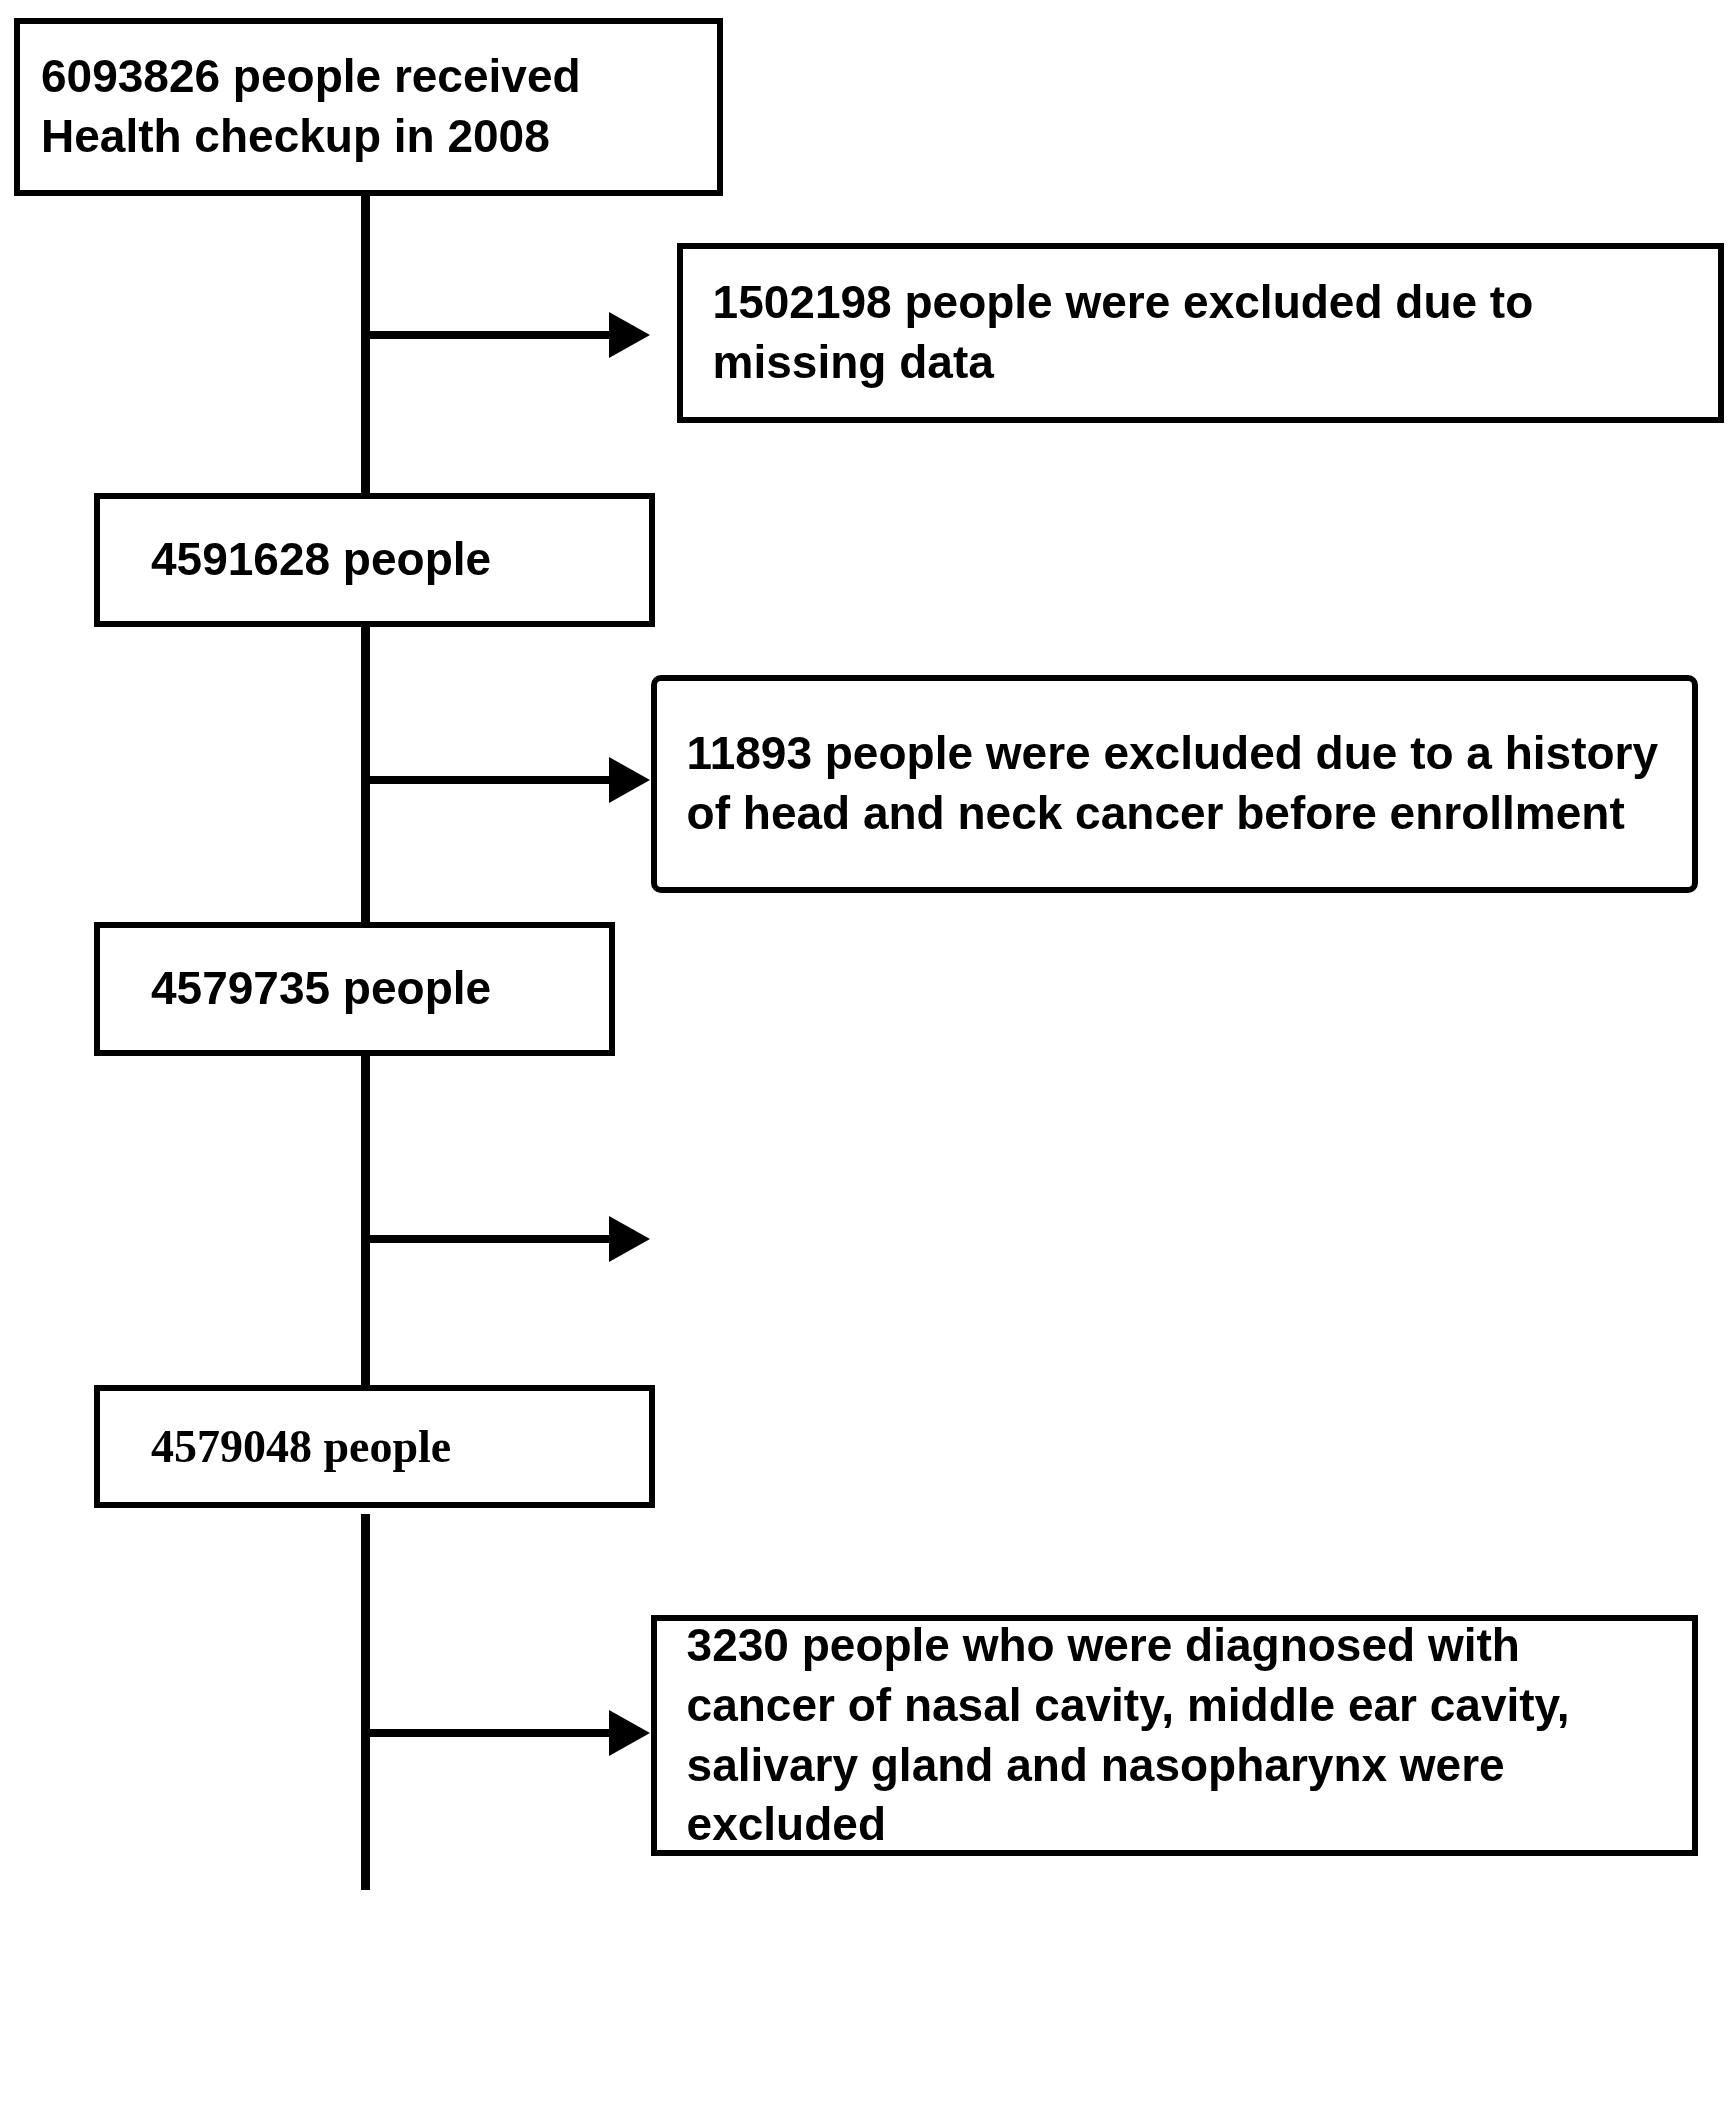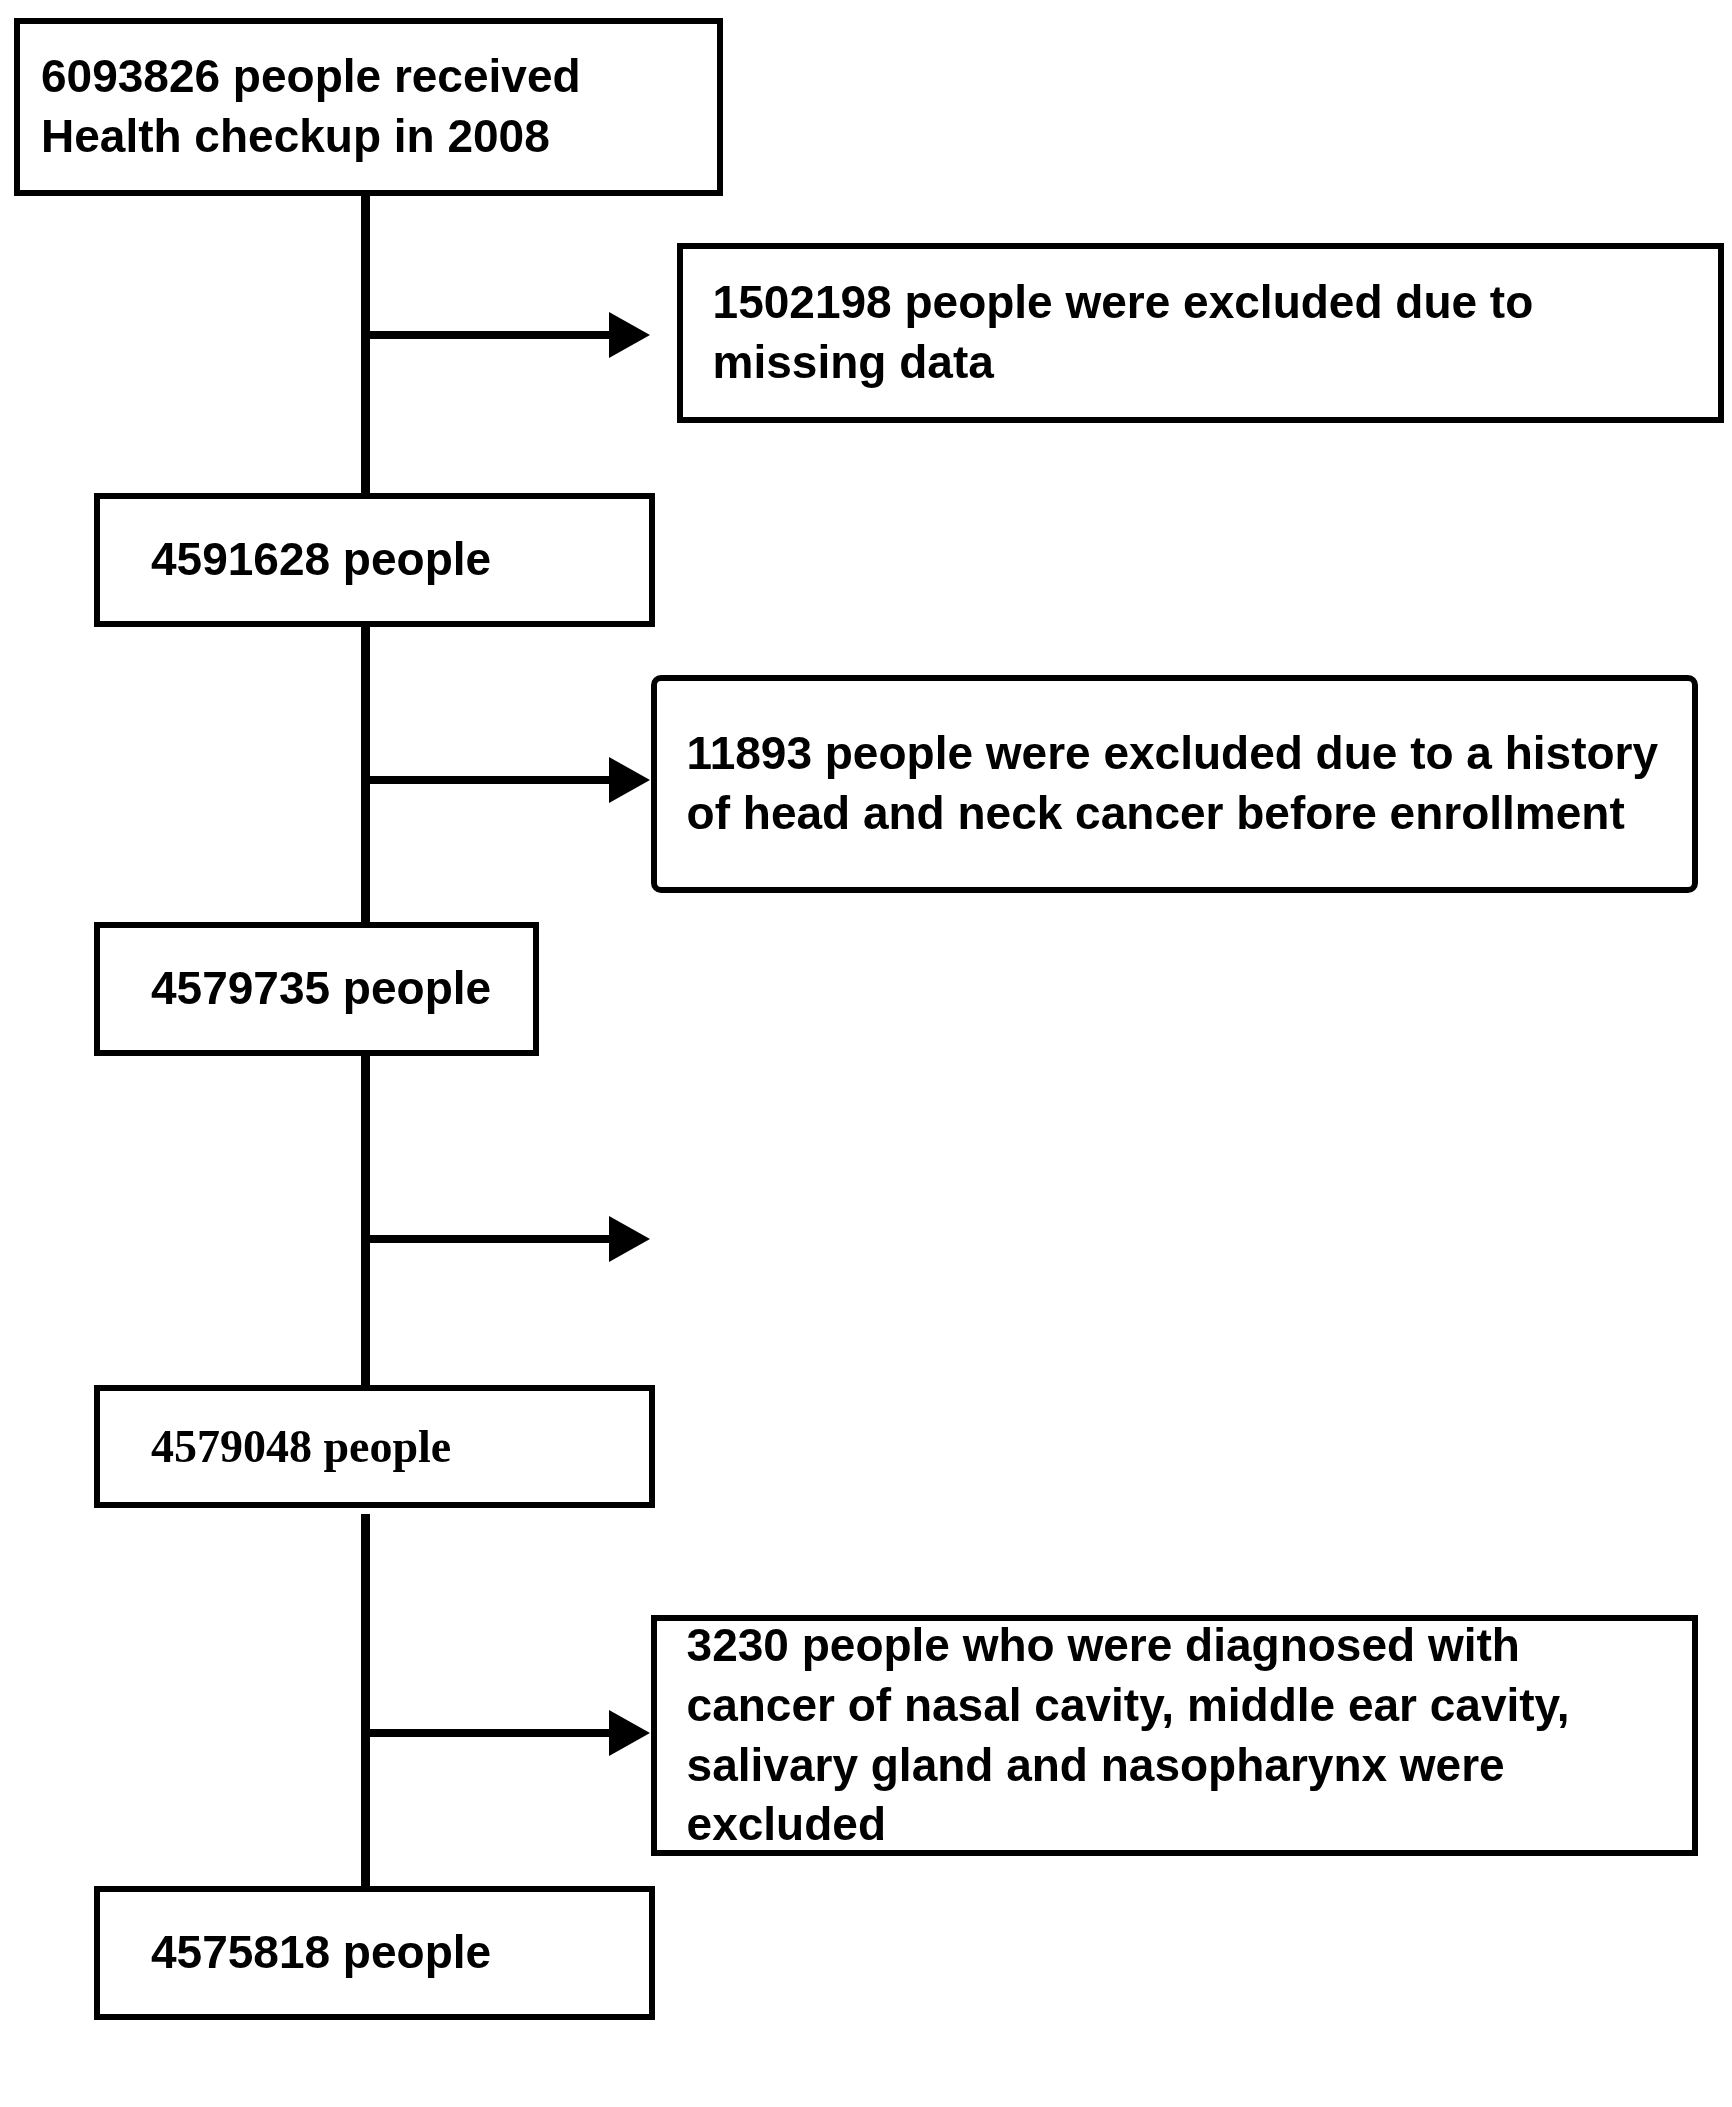--- a/index.html
+++ b/index.html
@@ -93,31 +93,28 @@
 
   <div class="node cohort first" style="left:14px; top:17.6px; width:709px; height:178px;">
     <div class="node-text">6093826 people received
 Health checkup in 2008</div>
   </div>
 
   <div class="node cohort" style="left:94px; top:493px; width:561px; height:134px;">
     <div class="node-text">4591628 people</div>
   </div>
 
-  <div class="node cohort" style="left:94px; top:922px; width:445px; height:134px;">
+  <div class="node cohort" style="left:94px; top:922px; width:521px; height:134px;">
     <div class="node-text">4579735 people</div>
   </div>
 
   <div class="node cohort" style="left:94px; top:1385px; width:561px; height:123px;font-family:Liberation Serif, serif;">
     <div class="node-text">4579048 people</div>
   </div>
 
-  <div class="node cohort" style="left:94px; top:1886px; width:561px; height:134px;">
-    <div class="node-text">4575818 people</div>
-  </div>
 
   <div class="node exclusion" style="left:677px; top:243px; width:1047px; height:180px;">
     <div class="node-text">1502198 people were excluded due to missing data</div>
   </div>
 
   <div class="node exclusion" style="left:651px; top:675px; width:1047px; height:218px;border-radius:10px;">
     <div class="node-text">11893 people were excluded due to a history of head and neck cancer before enrollment</div>
   </div>
 
 

